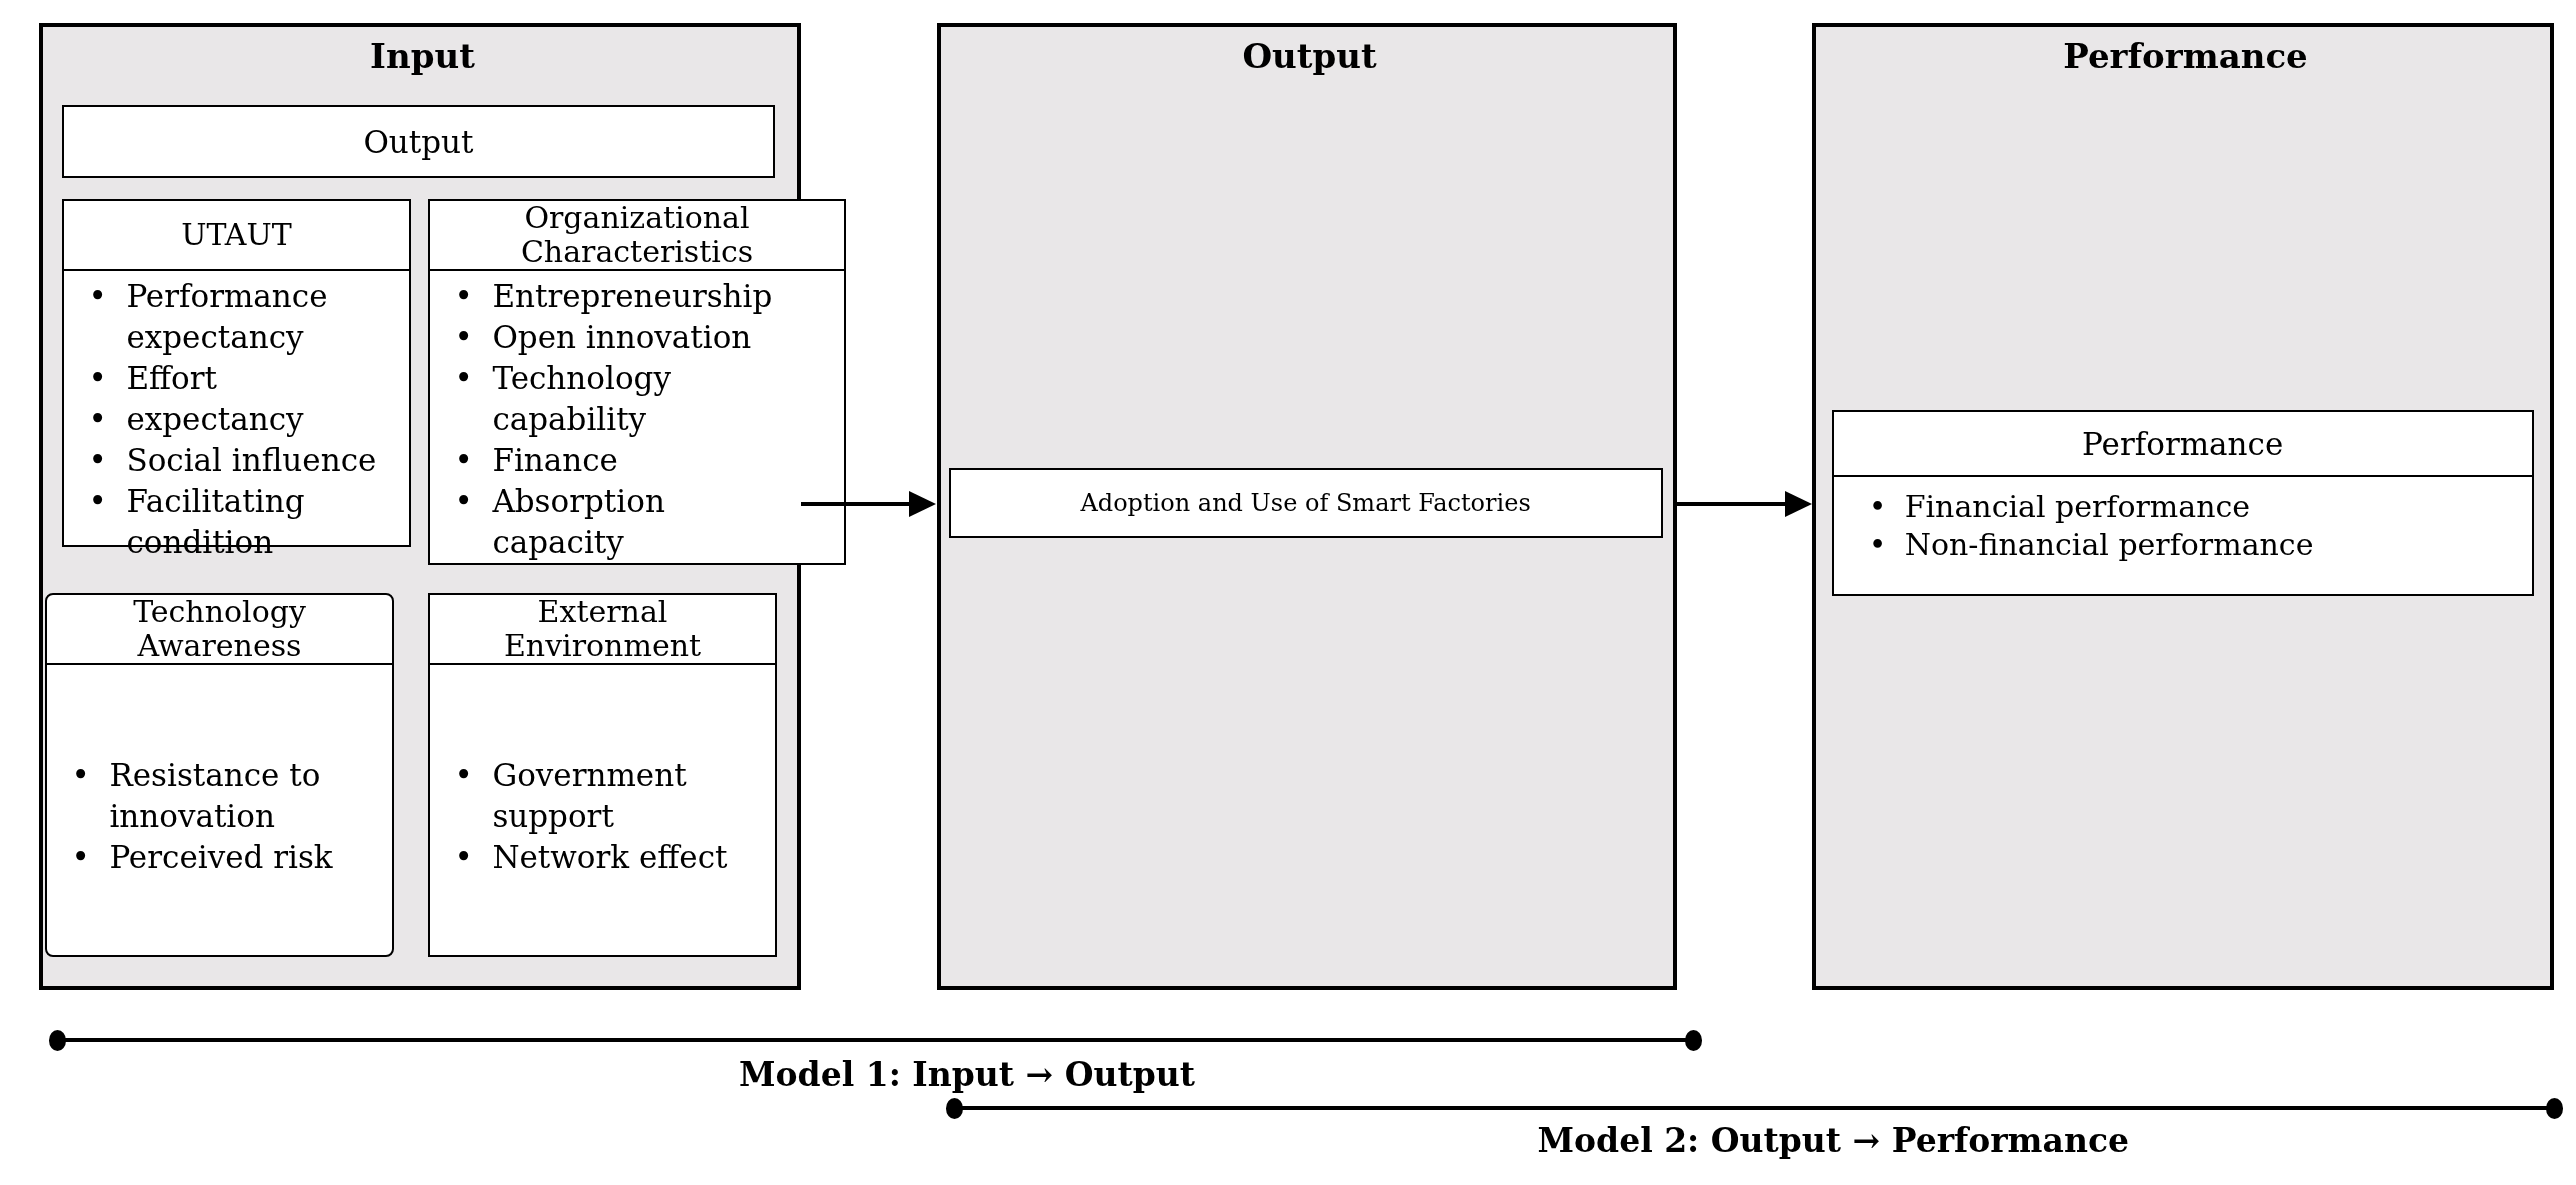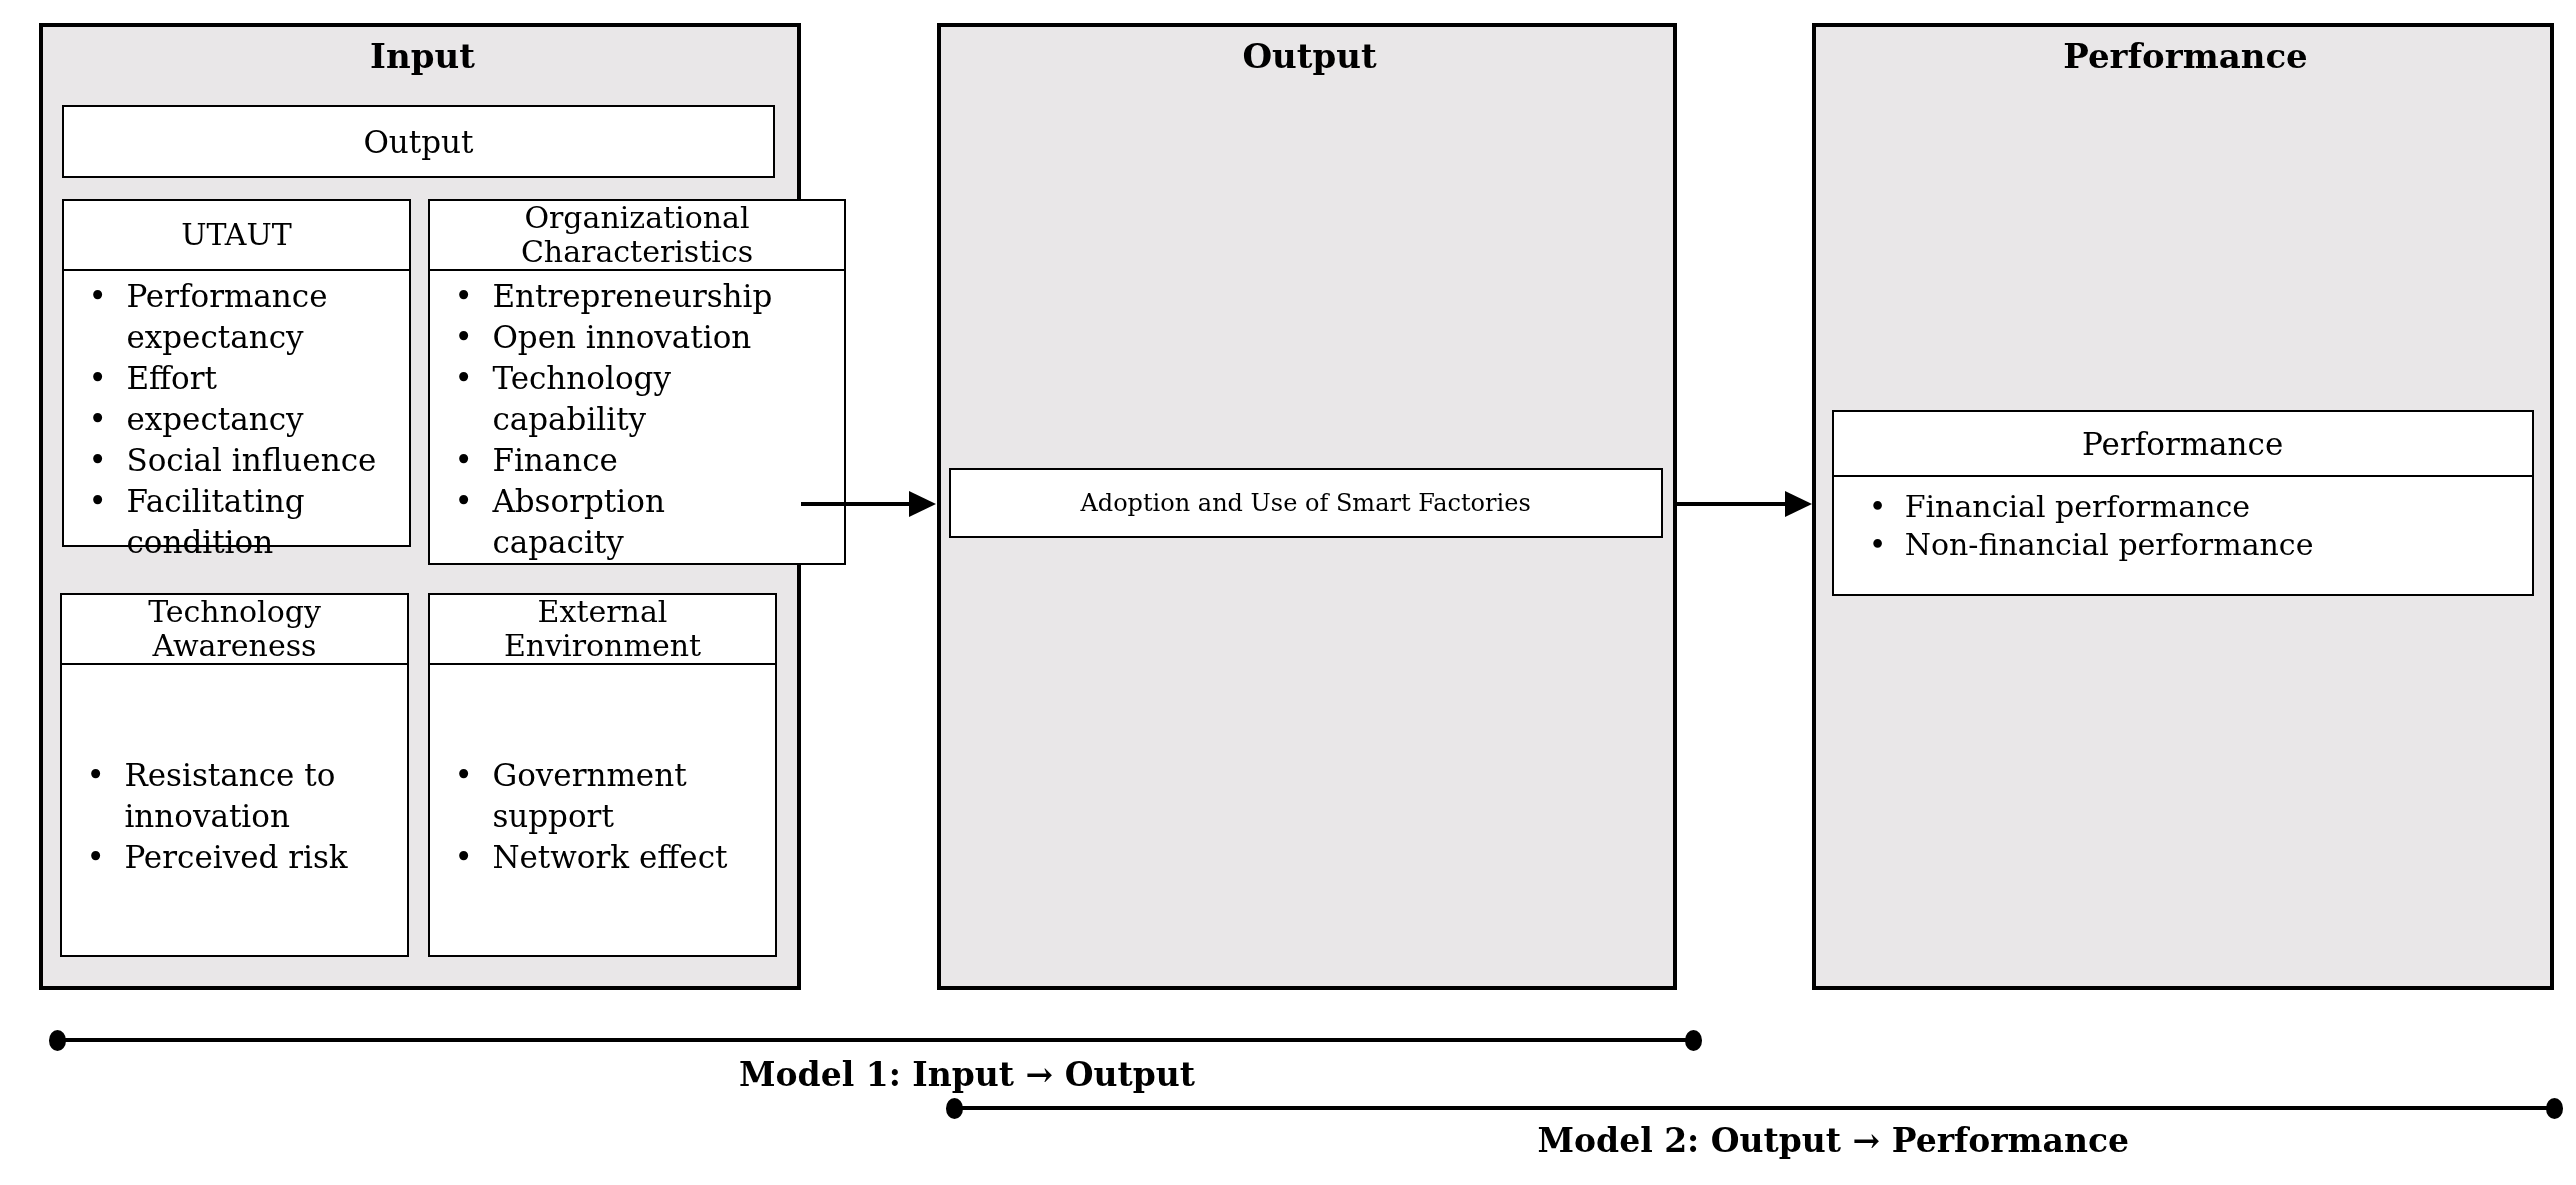--- a/index.html
+++ b/index.html
@@ -25,21 +25,21 @@
     position:absolute; background:#fff; border:2.9px solid #000; box-sizing:border-box;
   }
 
   
   #factors-box {
     left:19px; top:78px; width:713px; height:73px;
     display:flex; align-items:center; justify-content:center; font-size:31px;
   }
   #utaut-box { left:19px;  top:172px; width:349px; height:348px; }
   #org-box   { left:385px; top:172px; width:418px; height:366px; }
-  #tech-box  { left:17px;  top:566px; width:349px; height:364px; }
+  #tech-box  { left:2px;  top:566px; width:349px; height:364px;border-radius:8px; }
   #ext-box   { left:385px; top:566px; width:349px; height:364px; }
 
   .fbox-header {
     height:70px; border-bottom:2.9px solid #000; box-sizing:border-box;
     display:flex; align-items:center; justify-content:center;
     text-align:center; font-size:30px; line-height:34px; padding:0 34px;
   }
   .fbox-body { padding:4.7px 10.5px 0 24.4px; }
   #tech-box .fbox-body, #ext-box .fbox-body { padding-top:90px; }
 

